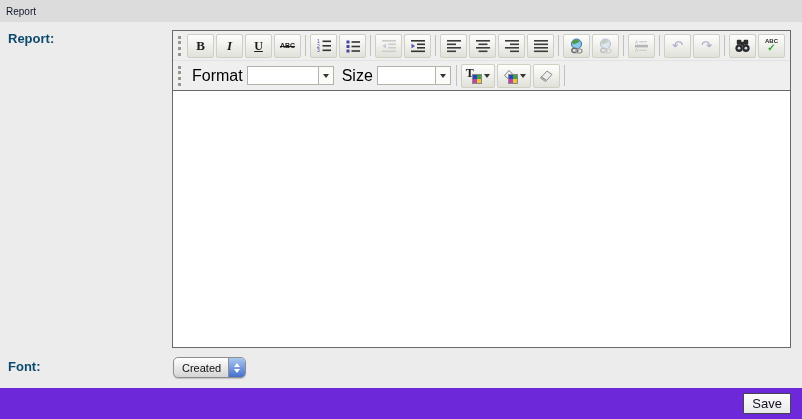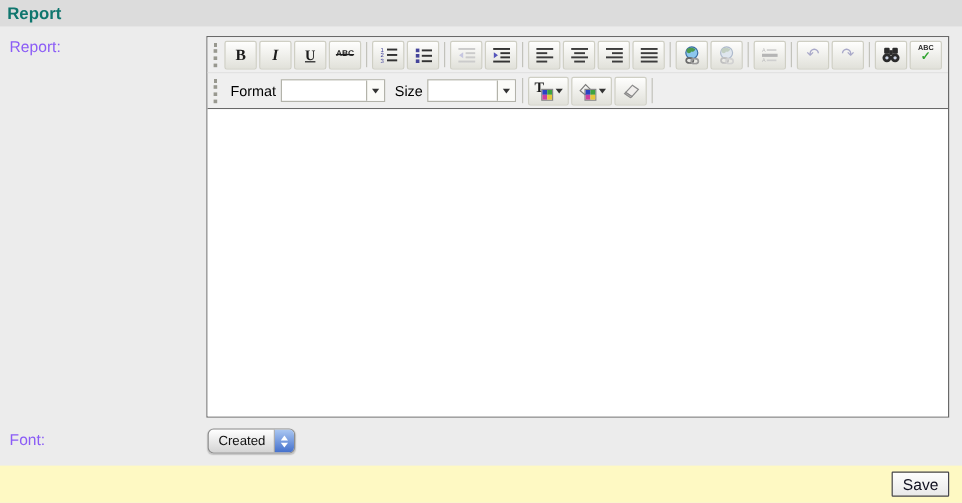--- a/index.html
+++ b/index.html
@@ -2,29 +2,29 @@
 <html><head>
 <meta charset="utf-8">
 <style>
   html,body{margin:0;padding:0}
   body{width:802px;height:419px;position:relative;overflow:hidden;
        background:#ececec;font-family:"Liberation Sans",sans-serif}
 
   
   .header-bar{position:absolute;left:0;top:0;width:802px;height:22px;background:#dcdcdc;
               display:flex;align-items:center;box-sizing:border-box;padding-left:6px}
-  .header-title{font-size:14px;font-weight:bold;color:#0f766e}
-  .footer-bar{position:absolute;left:0;top:388px;width:802px;height:31px;background:#fef9c3;
+  .header-title{font-size:10px;font-weight:normal;color:#0f172a}
+  .footer-bar{position:absolute;left:0;top:388px;width:802px;height:31px;background:#6d28d9;
               display:flex;align-items:center;justify-content:flex-end;box-sizing:border-box;padding-right:11px}
   .save-btn{font-family:"Liberation Sans",sans-serif;font-size:13px;color:#101020;
             background:linear-gradient(#fdfdfd,#e9e9e9);border:1px solid #44444f;
             padding:2px 8px;border-radius:1px}
 
   
-  .fld-label{position:absolute;left:8px;font-size:13px;font-weight:normal;color:#8b5cf6}
+  .fld-label{position:absolute;left:8px;font-size:13px;font-weight:bold;color:#0c4a6e}
   .lbl-report{top:31px}
   .lbl-state{top:359px}
 
   
   .editor{position:absolute;left:172px;top:30px;width:619px;height:318px;box-sizing:border-box;
           border:1px solid #696969;display:flex;flex-direction:column;background:#fff}
   .toolbar{background:#efefef;border-bottom:1px solid #696969}
   .tb-row{height:29px;display:flex;align-items:center;padding:0 3px}
   .tb-row.second{border-top:1px solid #e2e2e2}
   .grip{width:0;height:20px;border-left:3px dotted #98988f;margin:0 5px 0 2px}
@@ -38,21 +38,21 @@
   .g-italic{font-style:italic}
   .g-underline{text-decoration:underline;font-size:12px}
   .g-strike{font-size:7px;font-weight:bold;color:#1c1c1c;text-decoration:line-through;line-height:1}
   .g-undo{font-family:"DejaVu Sans",sans-serif;font-size:13px;color:#a9a9c9;line-height:1}
   .spell-stack{display:flex;flex-direction:column;align-items:center;line-height:1}
   .spell-abc{font-size:6px;font-weight:bold;color:#2a2a2a}
   .spell-check{font-size:10px;font-weight:bold;color:#2fa32f;margin-top:-1px}
 
   
   .combo{display:flex;align-items:center;margin:0 2px;flex:none}
-  .combo-label{font-size:12px;color:#000;margin:0 4px}
+  .combo-label{font-size:16px;color:#000;margin:0 4px}
   .combo-box{display:flex;height:19px;border:1px solid #b3b3aa;background:#fff;box-sizing:border-box}
   .combo-value{font-size:11px;padding:2px 3px;box-sizing:border-box}
   .w-format{width:70px}.w-font{width:83px}.w-size{width:57px}
   .combo-caret{width:14px;border-left:1px solid #b3b3aa;background:#fbfbf8;
                display:flex;align-items:center;justify-content:center}
   .caret{width:0;height:0;border-left:3px solid transparent;border-right:3px solid transparent;
          border-top:4px solid #333}
   .btn .caret{margin-left:2px}
 
   

